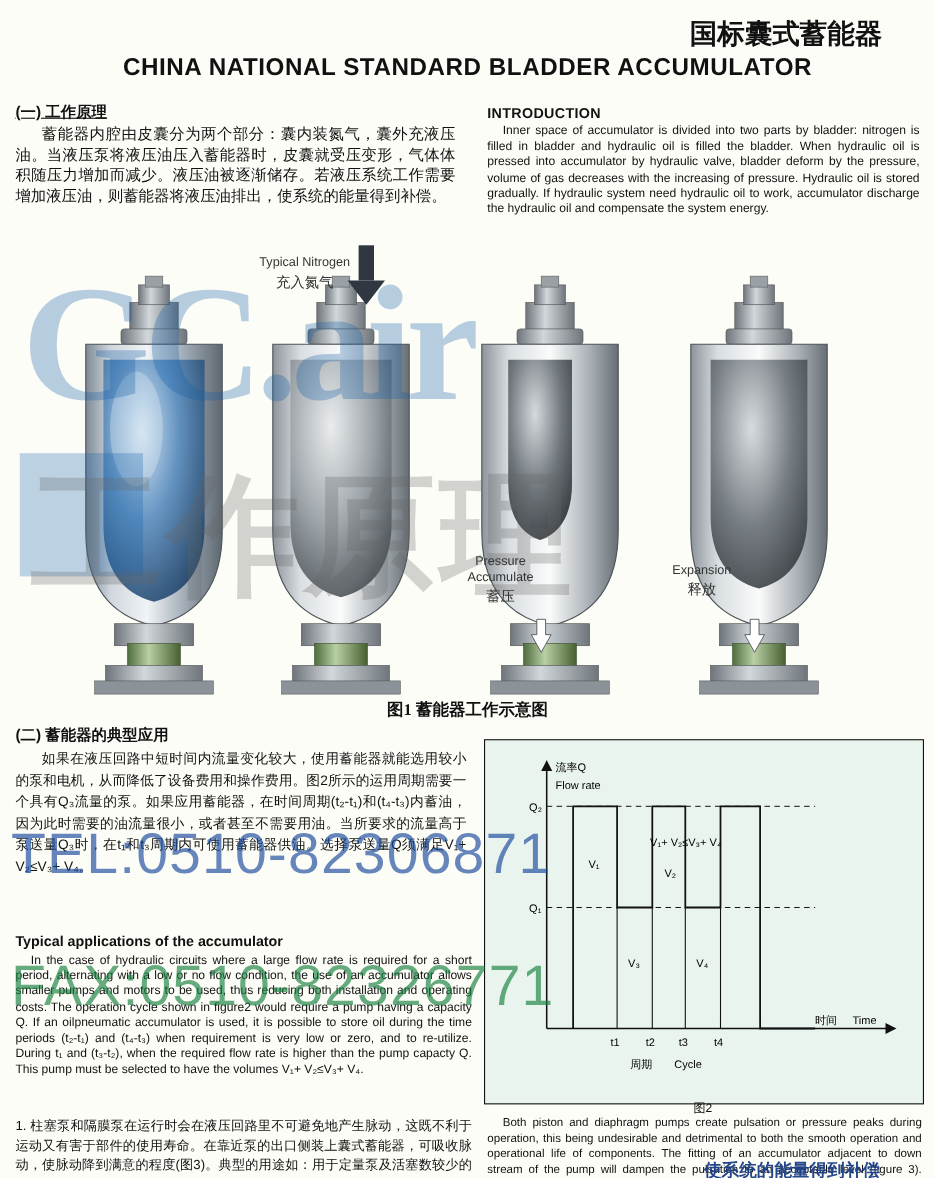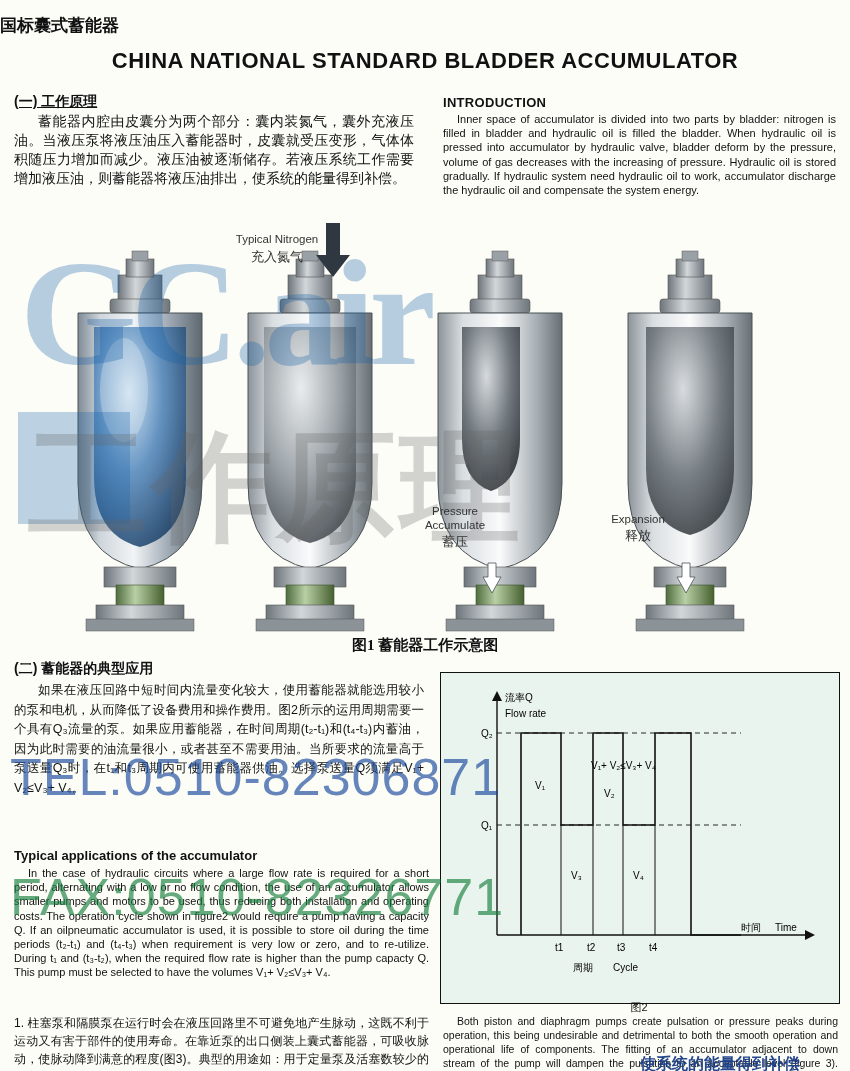--- a/index.html
+++ b/index.html
@@ -42,22 +42,22 @@
     font-family:Liberation Sans, sans-serif;letter-spacing:1px;
     white-space:nowrap;
   }
   .wm-corp{
     position:absolute;right:8px;bottom:8px;
     font-size:16px;font-weight:bold;color:#1a3e86;opacity:.95;
     font-family:"Liberation Serif", serif;
   }
   
   .title-cn{
-    position:absolute;top:14px;left:0;width:802px;text-align:left;
-    font-size:17px;font-weight:bold;font-family:"Liberation Serif", serif;
+    position:absolute;top:14px;left:0;width:802px;text-align:right;
+    font-size:25px;font-weight:bold;font-family:"Liberation Serif", serif;
   }
   .title-en{
     position:absolute;top:48px;left:0;width:850px;text-align:center;
     font-size:22px;font-weight:bold;letter-spacing:.5px;
   }
   
   .s1-cn-h{position:absolute;left:14px;top:93px;font-size:14px;font-weight:bold;text-decoration:underline;}
   .s1-cn-b{position:absolute;left:14px;top:112px;width:400px;font-size:14px;line-height:19px;text-align:justify;text-indent:24px;}
   .s1-en-h{position:absolute;left:443px;top:95px;font-size:13px;font-weight:bold;letter-spacing:.3px;}
   .s1-en-b{position:absolute;left:443px;top:112px;width:393px;font-size:11px;line-height:14.2px;text-align:justify;text-indent:14px;}

